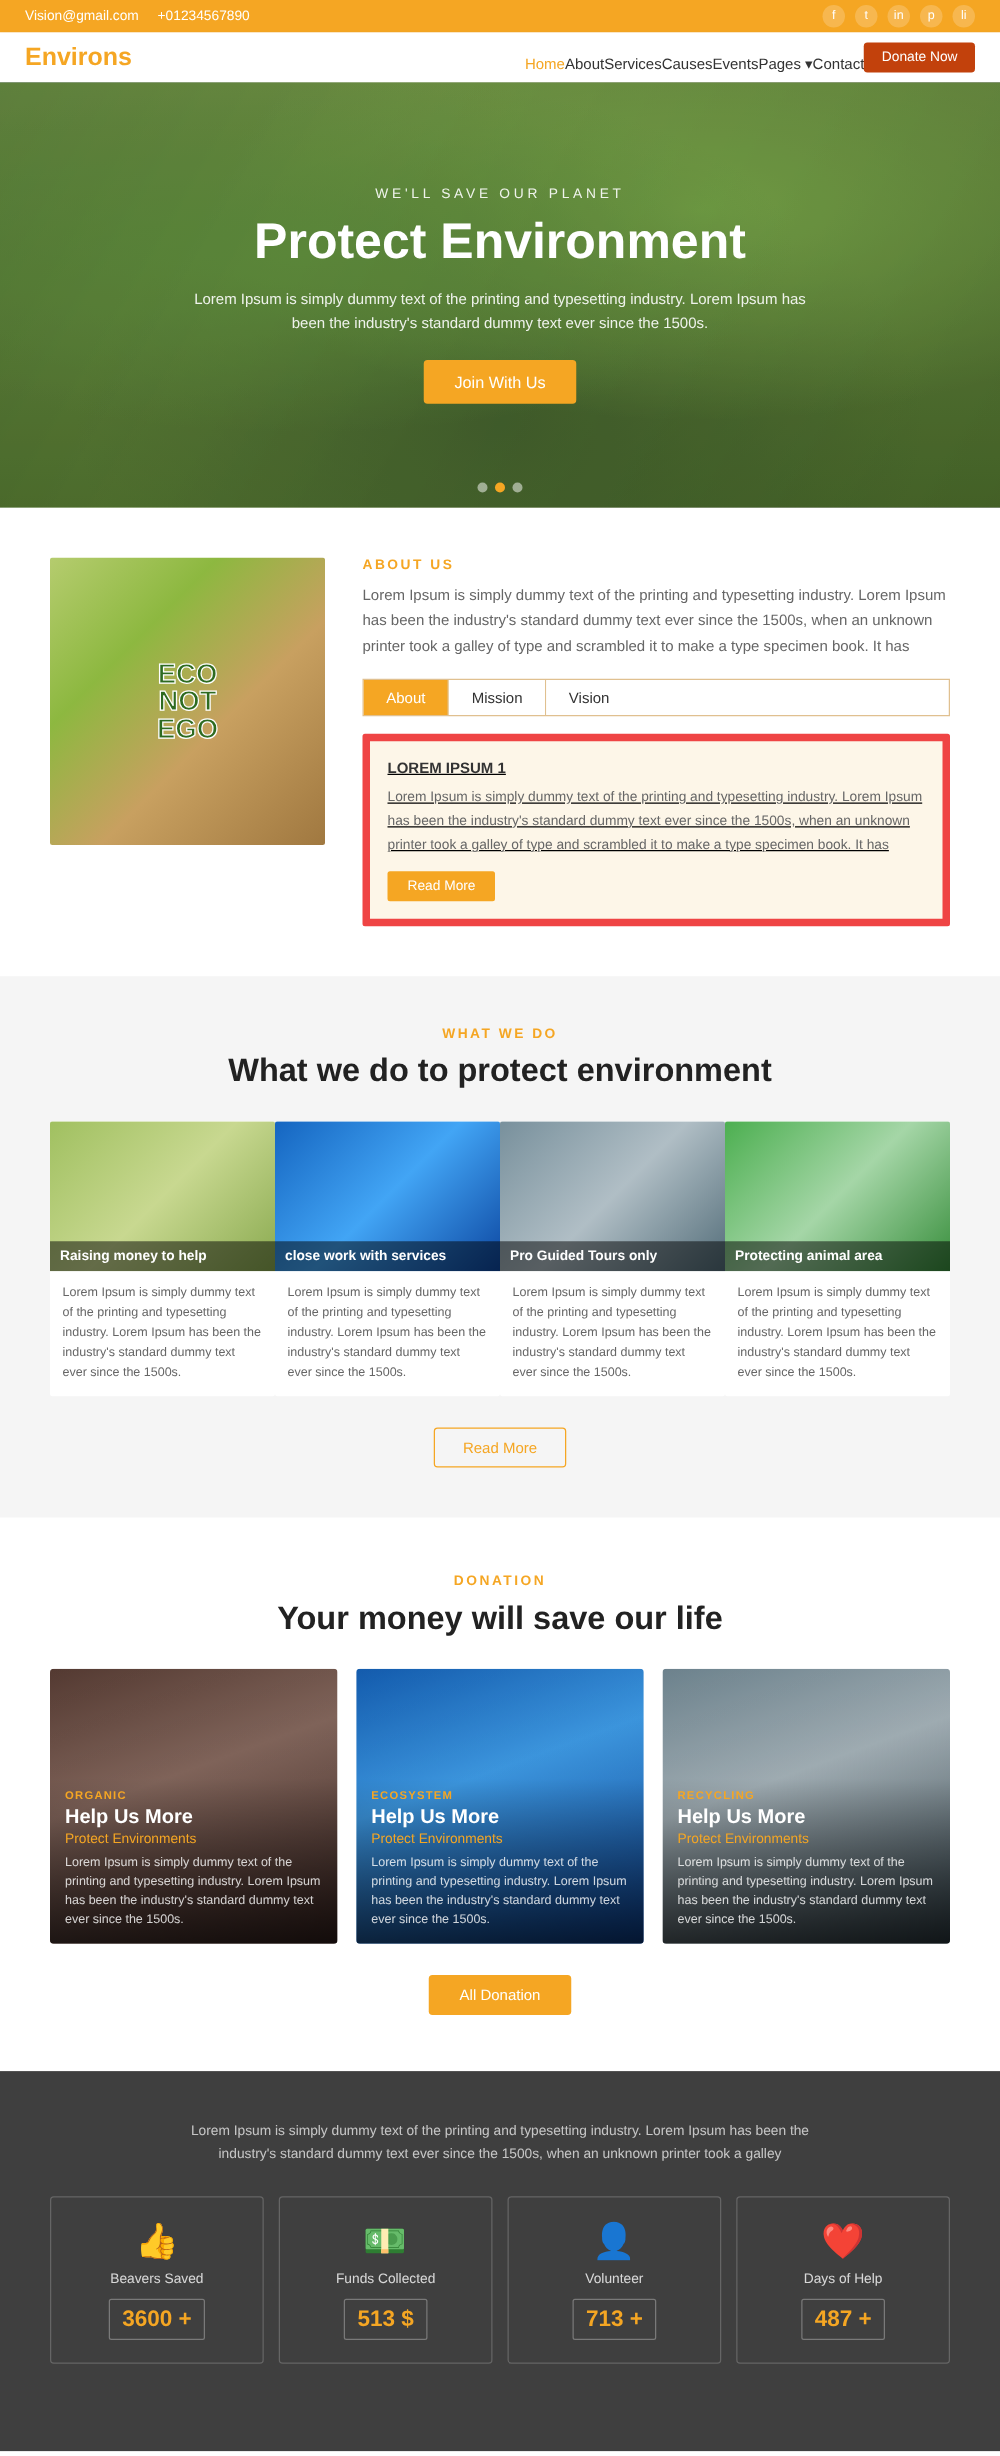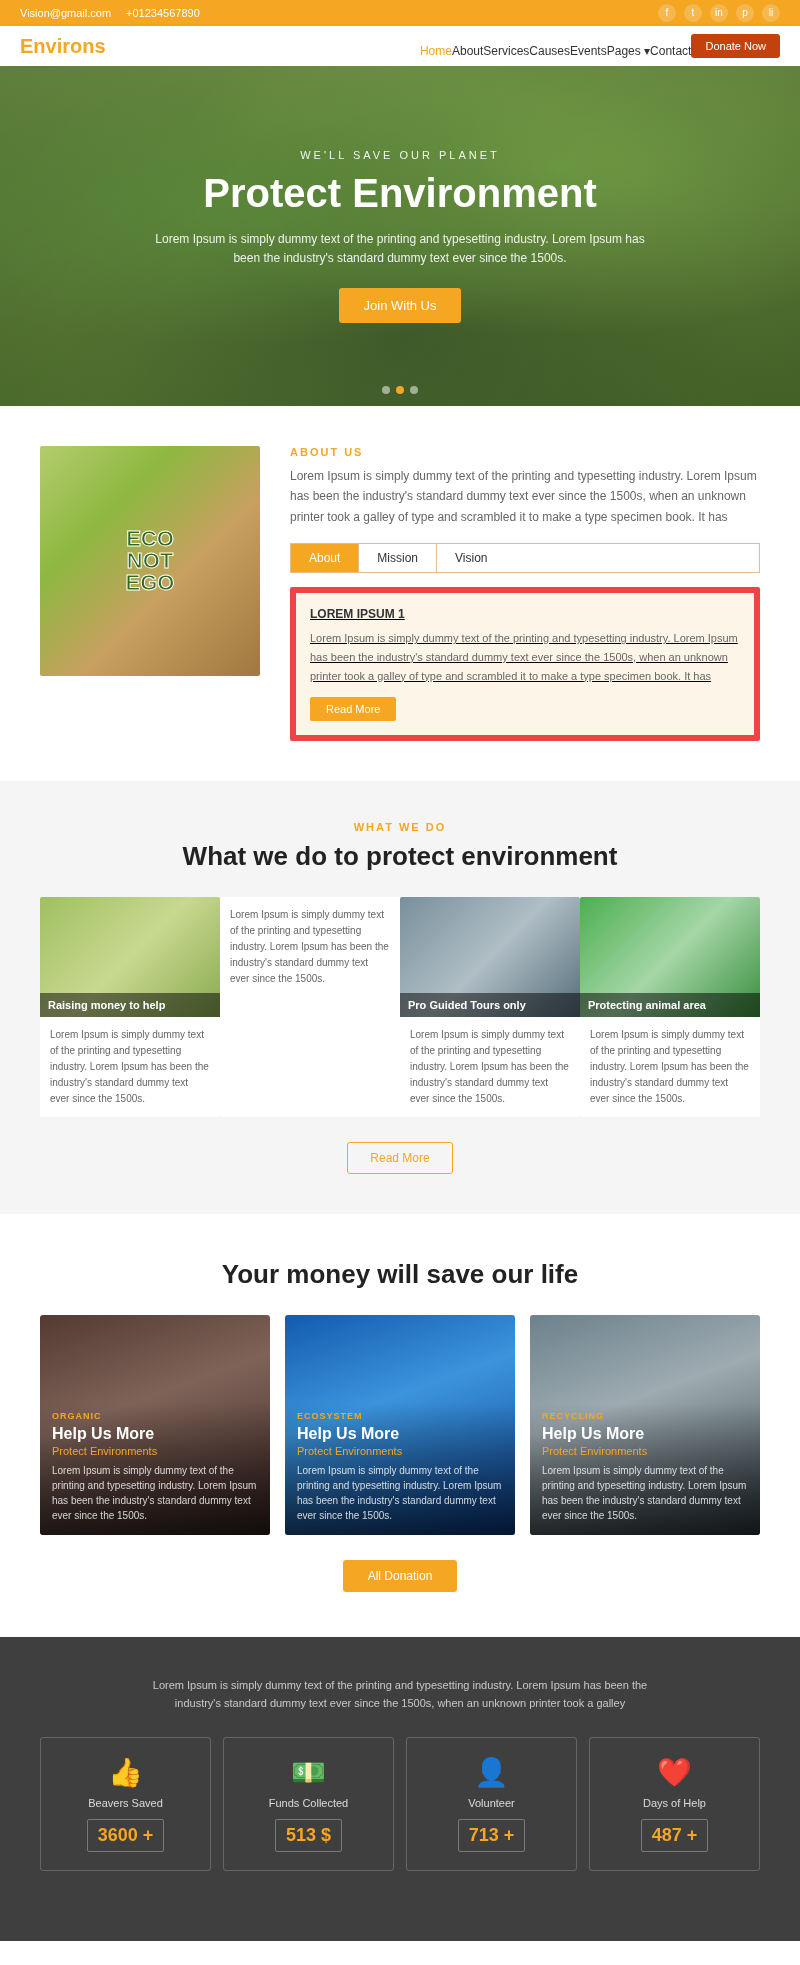--- a/index.html
+++ b/index.html
@@ -386,20 +386,25 @@
       <div class="card-img">
         <div class="card-img-bg">
           <div class="card-label">Raising money to help</div>
         </div>
       </div>
       <div class="card-body">
         <p>Lorem Ipsum is simply dummy text of the printing and typesetting industry. Lorem Ipsum has been the industry's standard dummy text ever since the 1500s.</p>
       </div>
     </div>
     <div class="card card-2">
+      <div class="card-img">
+        <div class="card-img-bg">
+          <div class="card-label">close work with services</div>
+        </div>
+      </div>
       <div class="card-body">
         <p>Lorem Ipsum is simply dummy text of the printing and typesetting industry. Lorem Ipsum has been the industry's standard dummy text ever since the 1500s.</p>
       </div>
     </div>
     <div class="card card-3">
       <div class="card-img">
         <div class="card-img-bg">
           <div class="card-label">Pro Guided Tours only</div>
         </div>
       </div>
@@ -415,20 +420,21 @@
       </div>
       <div class="card-body">
         <p>Lorem Ipsum is simply dummy text of the printing and typesetting industry. Lorem Ipsum has been the industry's standard dummy text ever since the 1500s.</p>
       </div>
     </div>
   </div>
   <button class="what-read-more">Read More</button>
 </section>
 
 <section class="donation-section">
+  <div class="section-tag">DONATION</div>
   <h2 class="what-title">Your money will save our life</h2>
   <div class="donation-cards">
     <div class="don-card don-card-1">
       <div class="don-card-bg"></div>
       <div class="don-card-overlay"></div>
       <div class="don-card-content">
         <div class="don-tag">ORGANIC</div>
         <div class="don-title">Help Us More</div>
         <div class="don-subtitle">Protect Environments</div>
         <div class="don-desc">Lorem Ipsum is simply dummy text of the printing and typesetting industry. Lorem Ipsum has been the industry's standard dummy text ever since the 1500s.</div>

